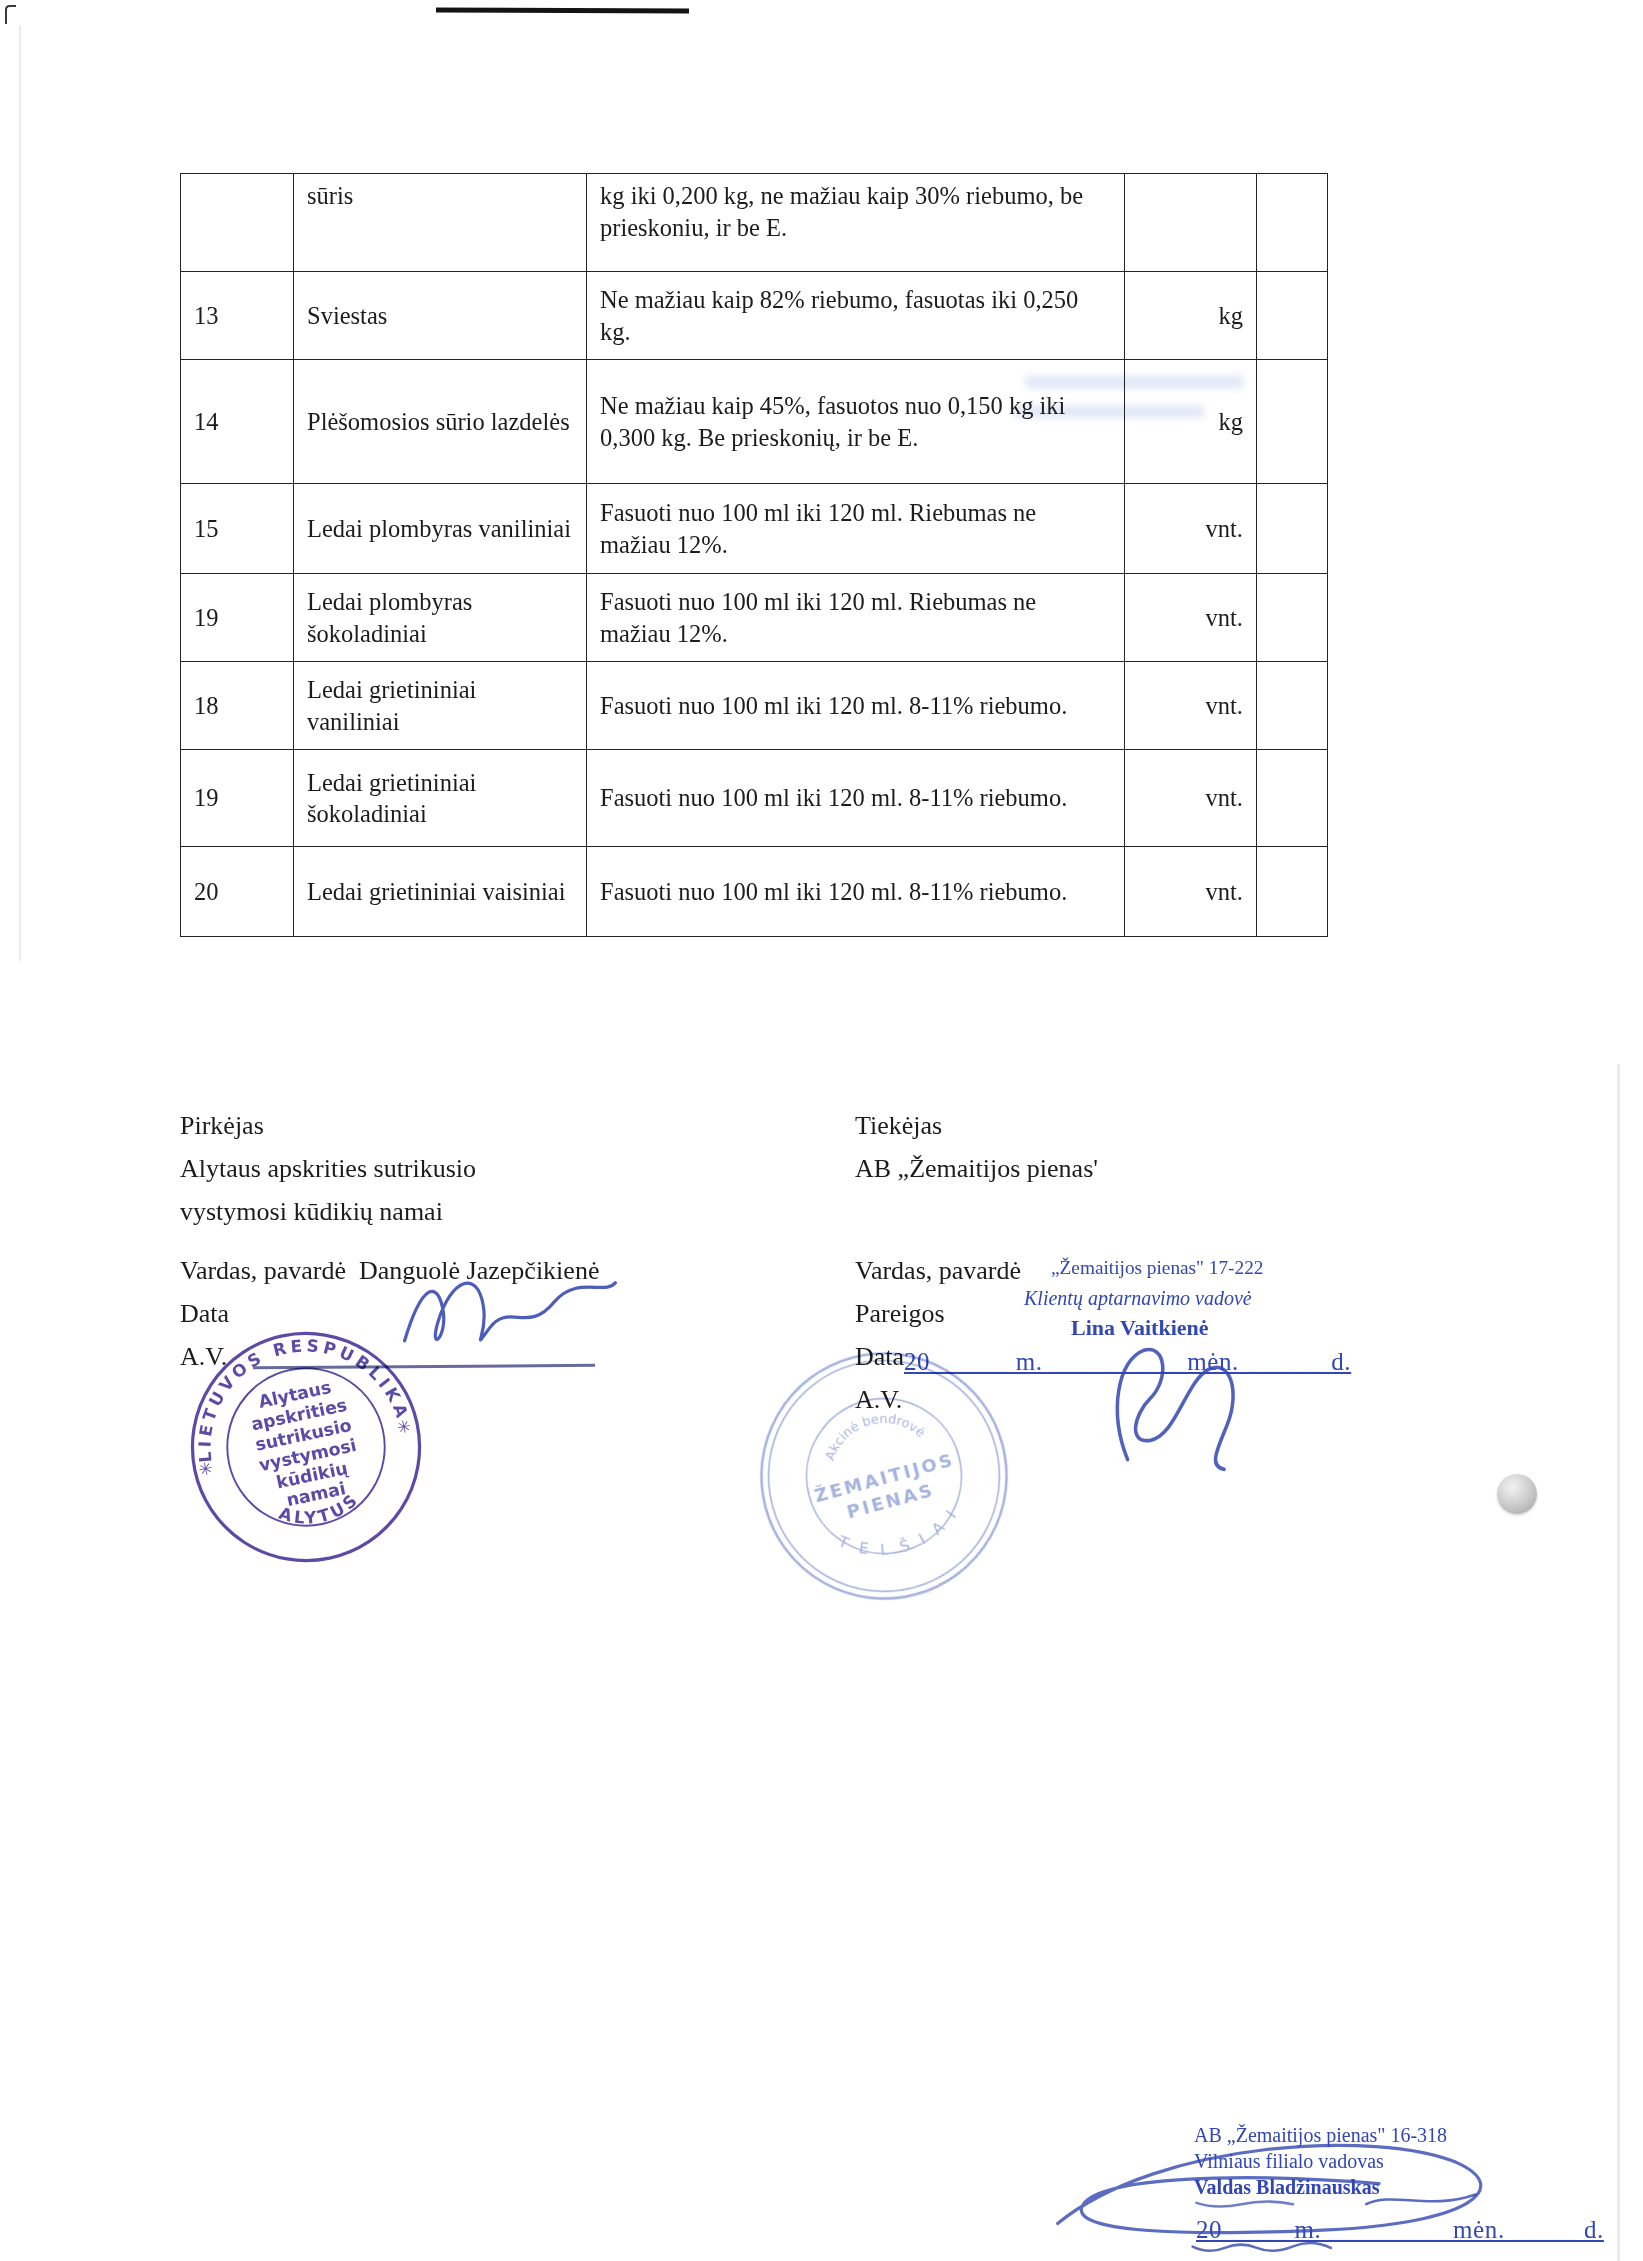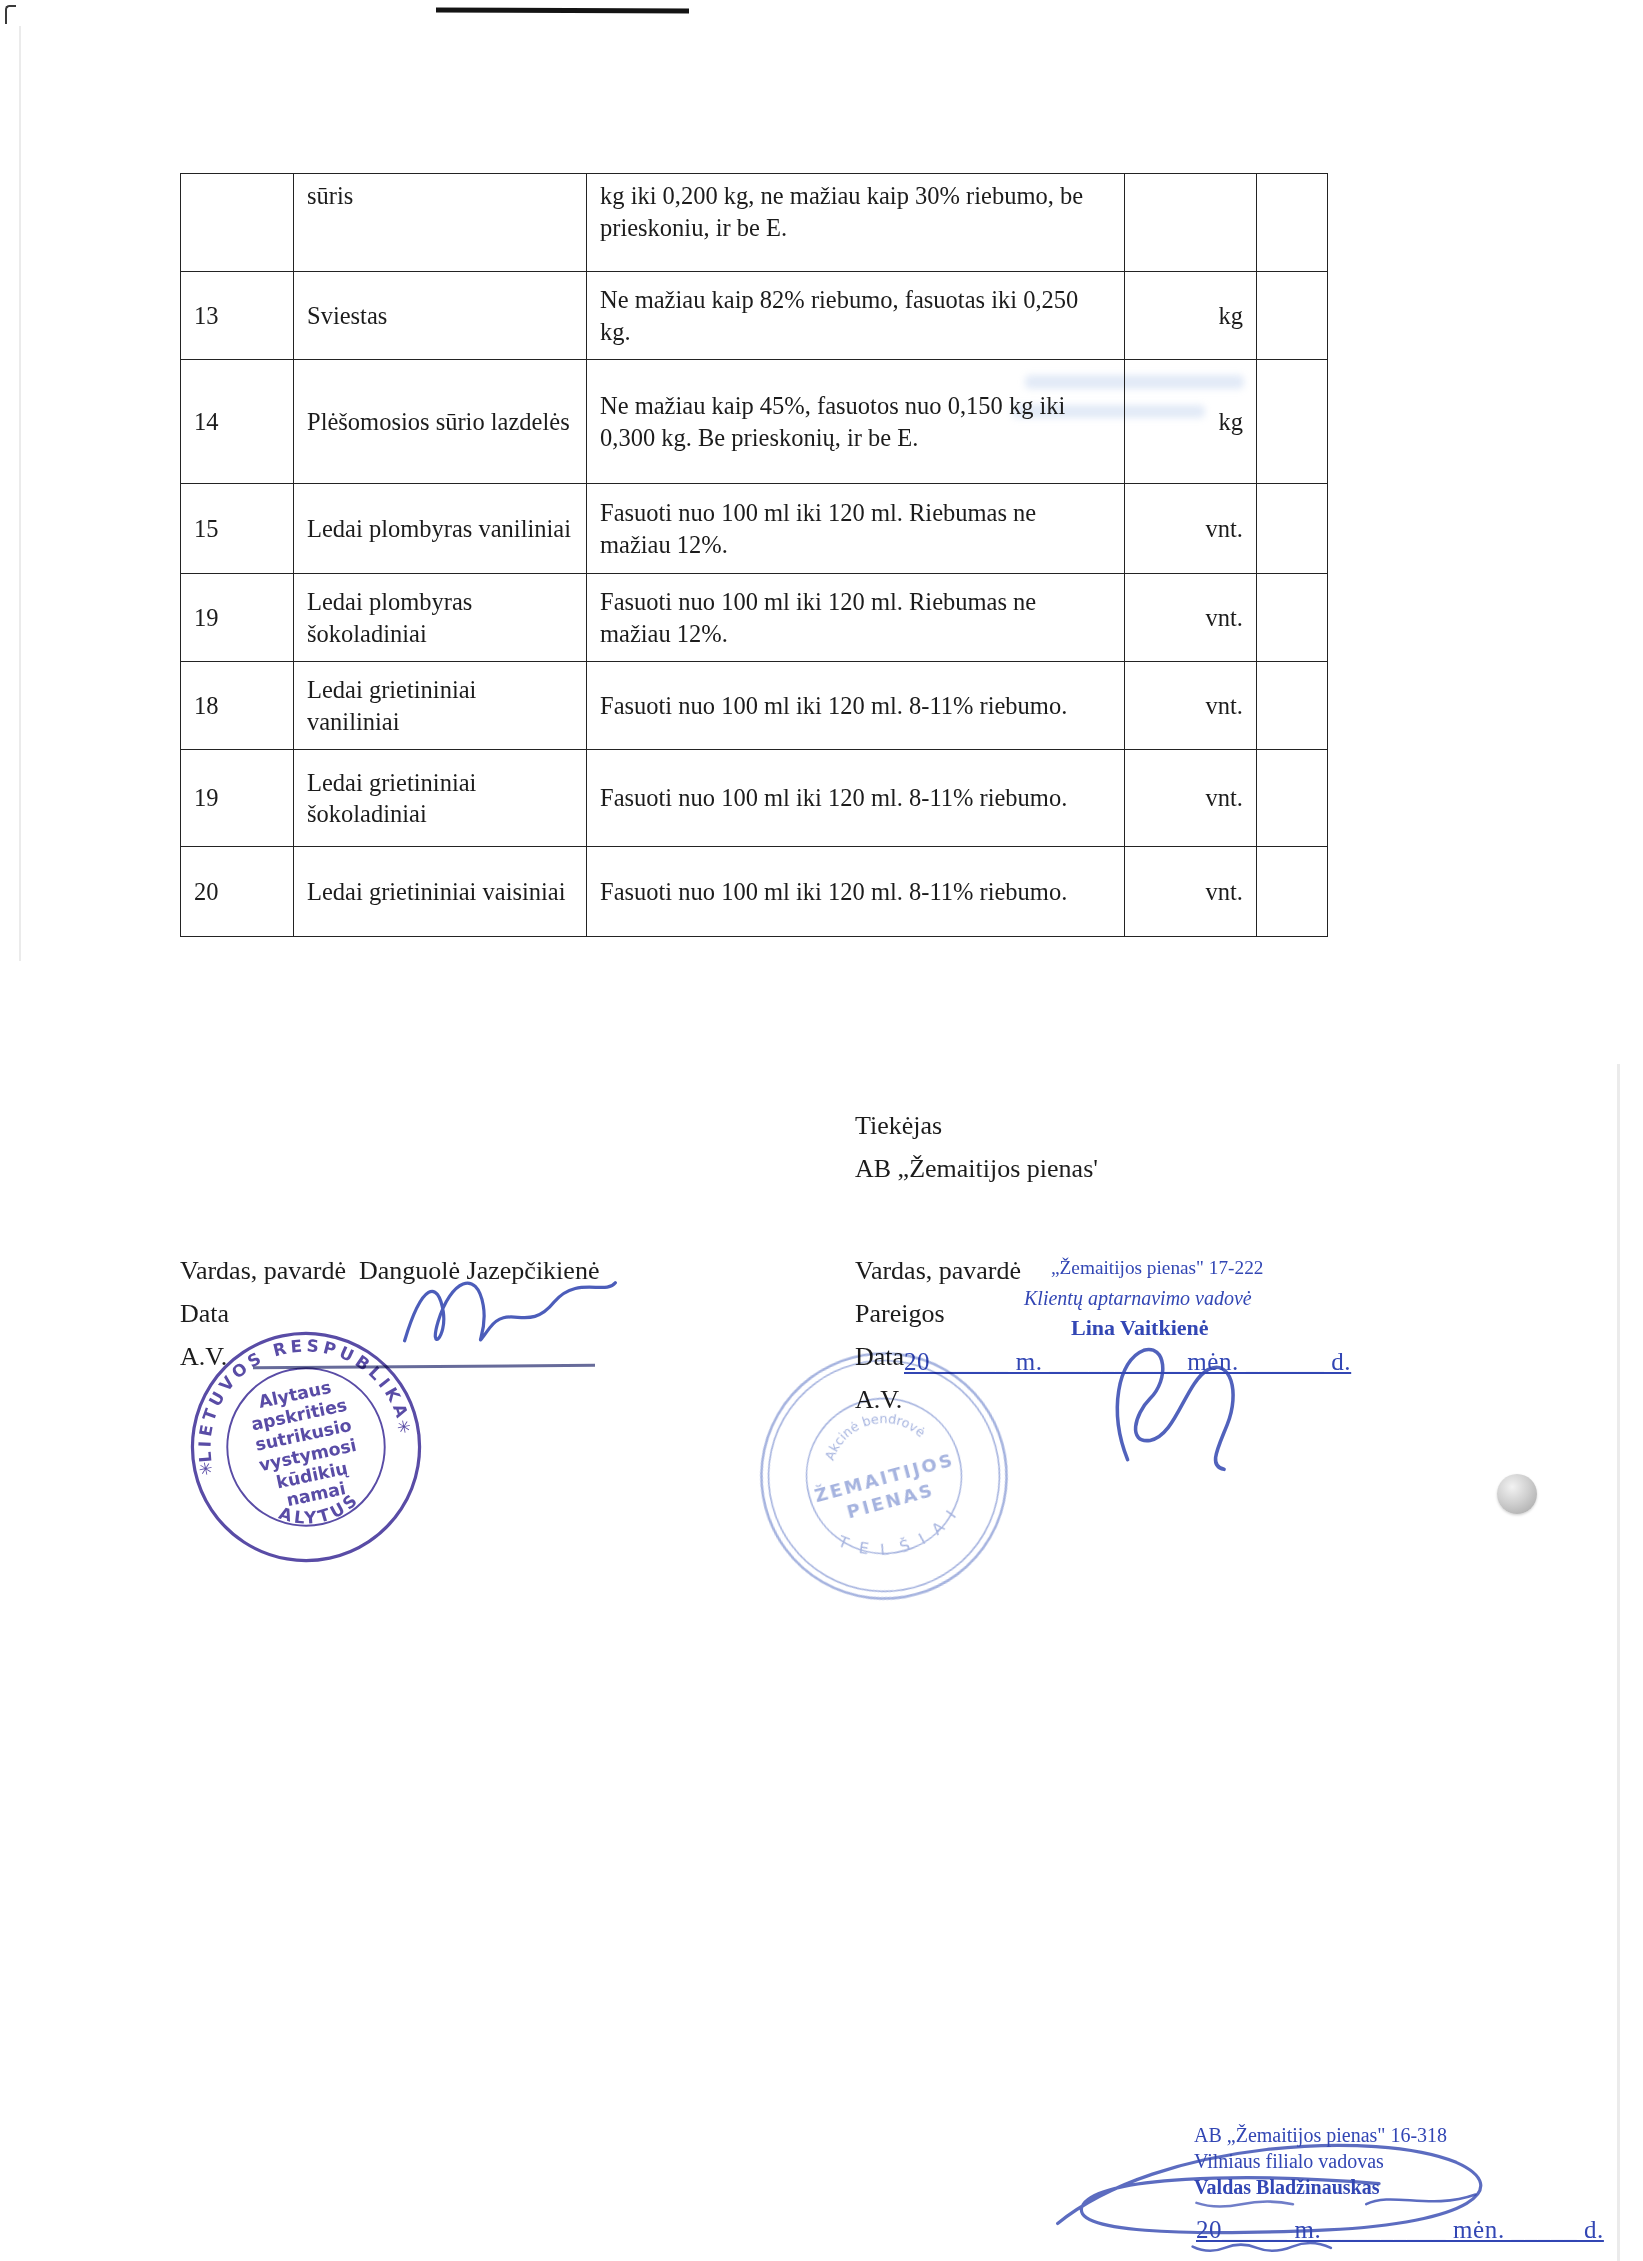--- a/index.html
+++ b/index.html
@@ -140,20 +140,25 @@
     <tr style="height:90px">
       <td class="c-no">20</td>
       <td class="c-name">Ledai grietininiai vaisiniai</td>
       <td class="c-desc">Fasuoti nuo 100 ml iki 120 ml. 8-11% riebumo.</td>
       <td class="c-unit">vnt.</td>
       <td></td>
     </tr>
   </tbody>
     </table>
 
+  <div class="abs" style="left:180px;top:1104px;">
+    <div class="line">Pirkėjas</div>
+    <div class="line">Alytaus apskrities sutrikusio</div>
+    <div class="line">vystymosi kūdikių namai</div>
+  </div>
   <div class="abs" style="left:180px;top:1249px;">
     <div class="line">Vardas, pavardė  Danguolė Jazepčikienė</div>
     <div class="line">Data</div>
     <div class="line">A.V.</div>
   </div>
   <div class="abs pen-line" style="left:253px;top:1365px;width:342px;height:2.6px;"></div>
 
   <div class="abs" style="left:855px;top:1104px;">
     <div class="line">Tiekėjas</div>
     <div class="line">AB „Žemaitijos pienas'</div>

